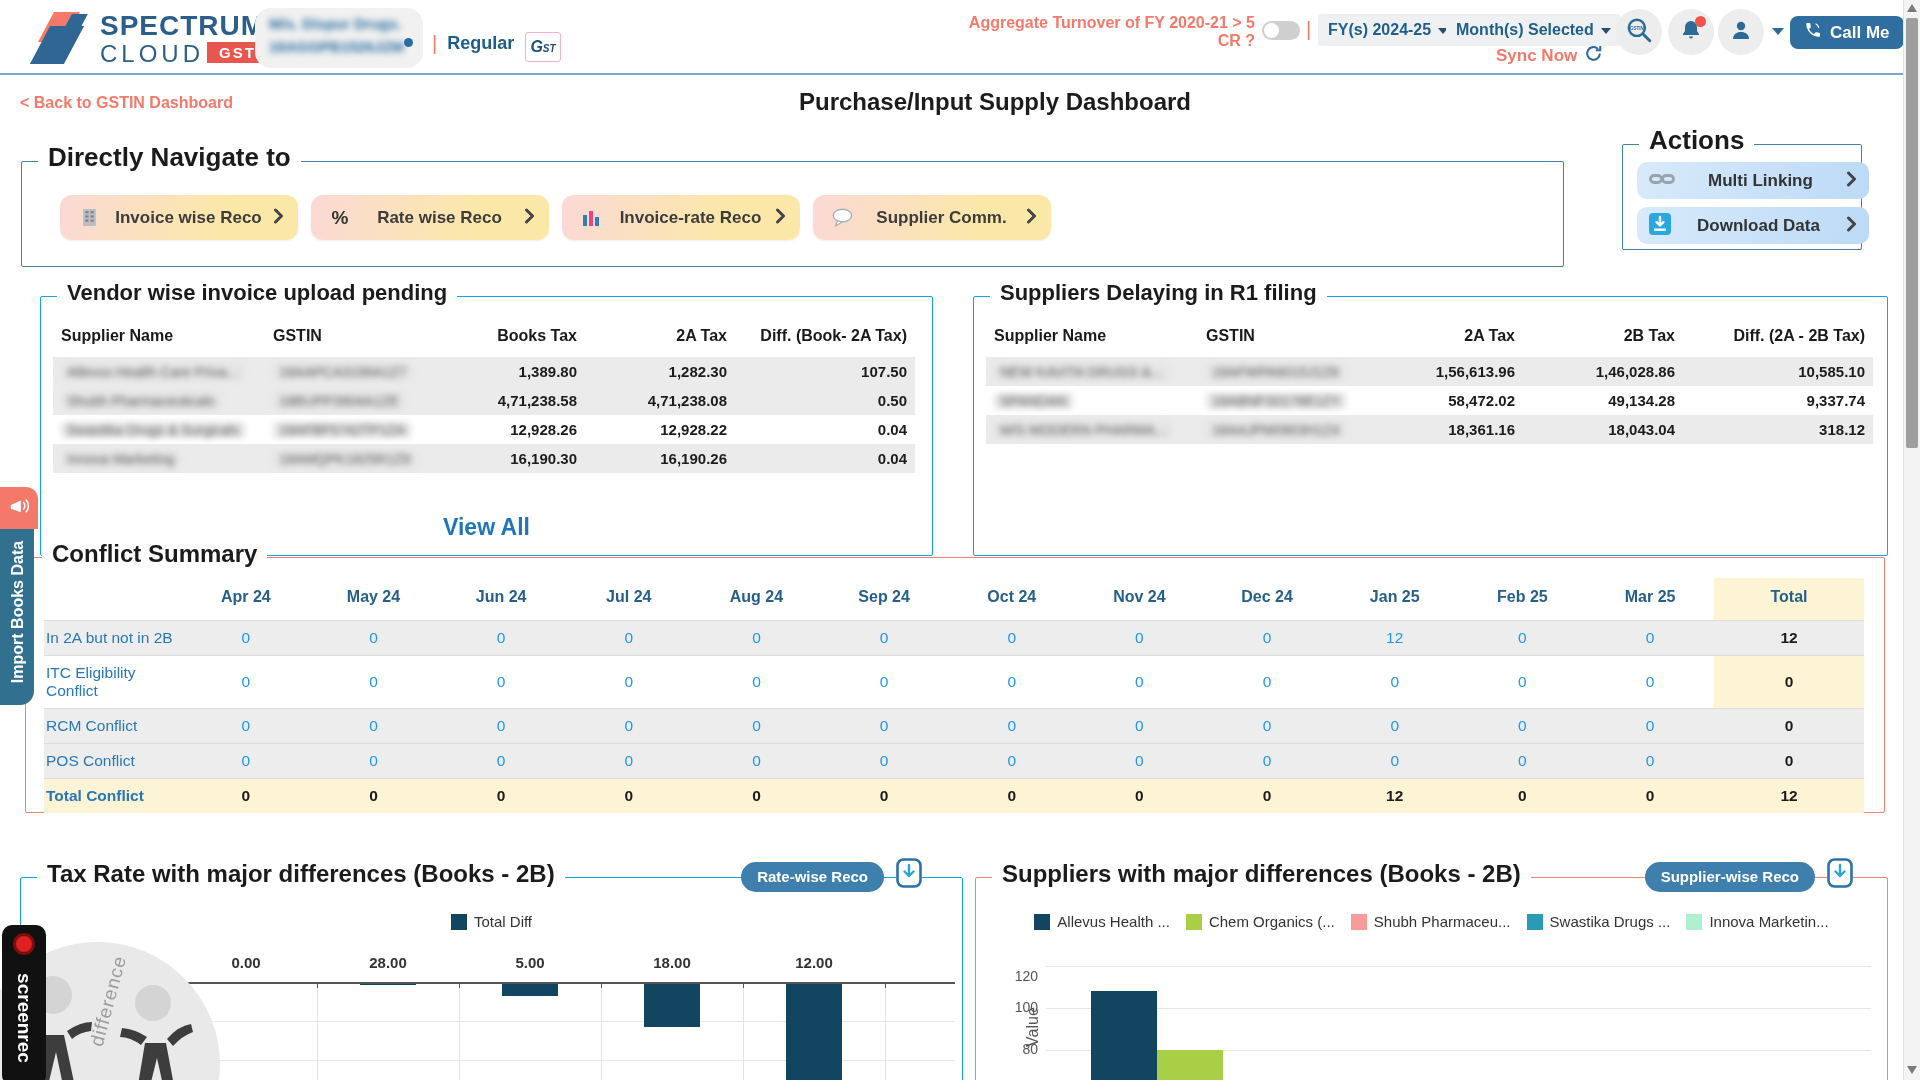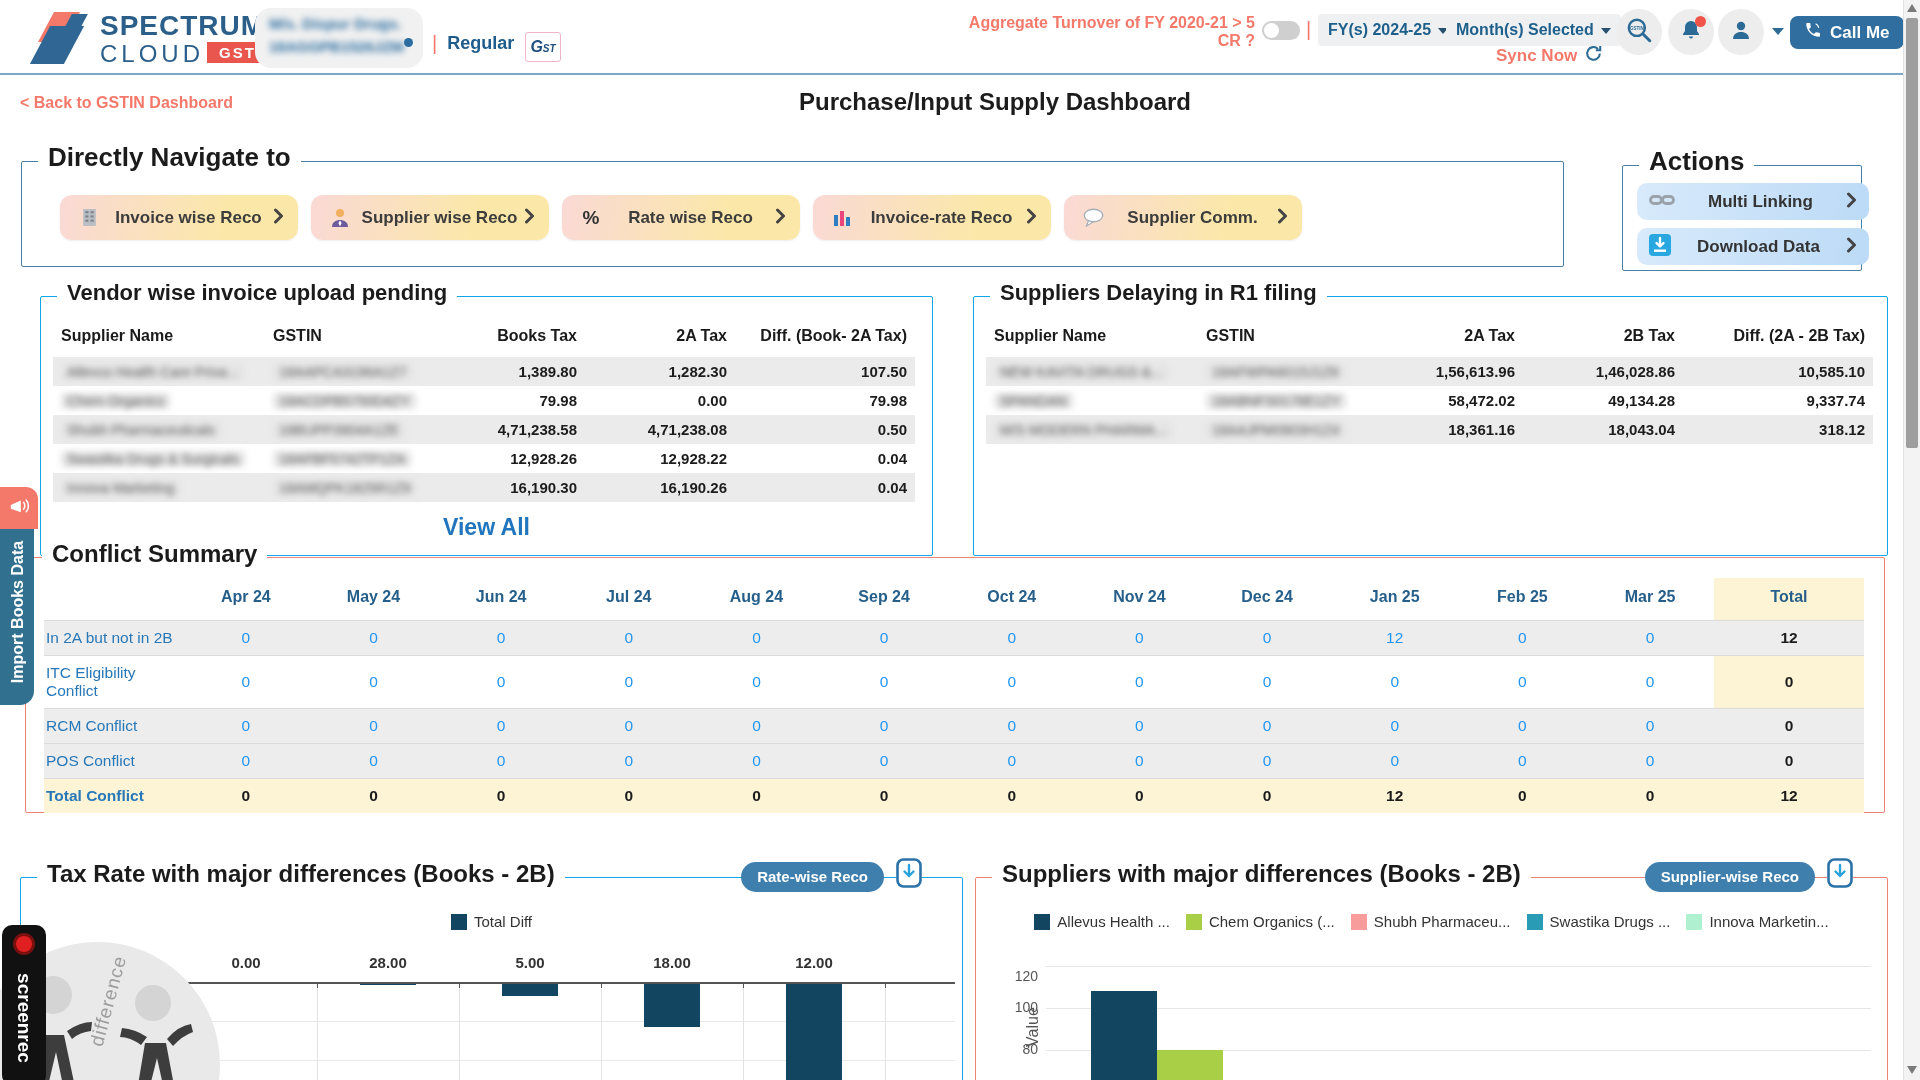--- a/index.html
+++ b/index.html
@@ -53,21 +53,21 @@
   
   #navigate-panel { left:21px; top:161px; width:1543px; height:106px; border-color:#4a7fa5; }
   #navigate-panel .panel-title { font-size:26px; top:-20px; }
   #nav-buttons { position:absolute; left:38px; top:33px; display:flex; gap:13px; }
   .nav-btn { width:238px; height:45px; border-radius:12px; background:linear-gradient(100deg,#fad9d5 0%,#fbe8a8 70%); display:flex; align-items:center; padding:0 14px; cursor:pointer; box-shadow:0 1px 2px rgba(0,0,0,0.08); }
   .nav-btn .nb-icon { width:30px; display:flex; justify-content:center; }
   .nav-btn .nb-label { flex:1; text-align:center; font-size:17px; font-weight:700; color:#3c3c3c; }
   .nav-btn .pct { font-weight:700; font-size:19px; color:#333; }
 
   
-  #actions-panel { left:1622px; top:165px; width:240px; height:106px; border-color:#4a7fa5; }
+  #actions-panel { left:1622px; top:144px; width:240px; height:106px; border-color:#4a7fa5; }
   #actions-panel .panel-title { font-size:26px; top:-20px; }
   .action-btn { position:absolute; left:14px; width:232px; height:37px; border-radius:10px; background:linear-gradient(100deg,#d8eafb,#bcdaf6); display:flex; align-items:center; padding:0 12px; cursor:pointer; }
   .action-btn .ab-label { flex:1; text-align:center; font-size:17px; font-weight:700; color:#333; }
   #multi-linking-btn { top:17px; }
   #download-data-btn { top:62px; }
 
   
   #vendor-panel { left:40px; top:296px; width:893px; height:260px; }
   #r1-panel { left:973px; top:296px; width:915px; height:260px; }
   .panel-title.t22 { font-size:22px; }
@@ -231,33 +231,20 @@
                 <rect x="3" y="3" width="3" height="2"></rect>
                 <rect x="8" y="3" width="3" height="2"></rect>
                 <rect x="3" y="7" width="3" height="2"></rect>
                 <rect x="8" y="7" width="3" height="2"></rect>
                 <rect x="3" y="11" width="3" height="2"></rect>
                 <rect x="8" y="11" width="3" height="2"></rect>
               </g>
             </svg>
           </span>
           <span class="nb-label">Invoice wise Reco</span>
-          <span><svg width="11" height="16" viewBox="0 0 10 16">
-              <path d="M2 2l6 6-6 6" fill="none" stroke="#444" stroke-width="3" stroke-linecap="round" stroke-linejoin="round"></path>
-            </svg></span>
-        </div>
-        <div class="nav-btn">
-          <span class="nb-icon">
-            <svg width="18" height="20" viewBox="0 0 18 20">
-              <circle cx="9" cy="5" r="4" fill="#f2b05e"></circle>
-              <path d="M1 19c0-5 4-7 8-7s8 2 8 7z" fill="#6d5b9e"></path>
-              <path d="M9 12.5l-1.6 2.4L9 18.5l1.6-3.6z" fill="#fff"></path>
-            </svg>
-          </span>
-          <span class="nb-label">Supplier wise Reco</span>
           <span><svg width="11" height="16" viewBox="0 0 10 16">
               <path d="M2 2l6 6-6 6" fill="none" stroke="#444" stroke-width="3" stroke-linecap="round" stroke-linejoin="round"></path>
             </svg></span>
         </div>
         <div class="nav-btn">
           <span class="nb-icon">
             <span class="pct">%</span>
           </span>
           <span class="nb-label">Rate wise Reco</span>
           <span><svg width="11" height="16" viewBox="0 0 10 16">
@@ -338,27 +325,20 @@
             <th class="num">Diff. (Book- 2A Tax)</th>
           </tr>
         </thead>
       <tbody id="vendor-body">
           <tr class="r-gray">
             <td class="tl"><span class="blur">Allevus Health Care Priva...</span></td>
             <td class="tl"><span class="blur">18AAPCA3196A1Z7</span></td>
             <td class="num">1,389.80</td>
             <td class="num">1,282.30</td>
             <td class="num">107.50</td>
-          </tr>
-          <tr>
-            <td class="tl"><span class="blur">Chem Organics</span></td>
-            <td class="tl"><span class="blur">18ACDPB5750D4ZY</span></td>
-            <td class="num">79.98</td>
-            <td class="num">0.00</td>
-            <td class="num">79.98</td>
           </tr>
           <tr class="r-gray">
             <td class="tl"><span class="blur">Shubh Pharmaceuticals</span></td>
             <td class="tl"><span class="blur">18BUPP3904A1ZE</span></td>
             <td class="num">4,71,238.58</td>
             <td class="num">4,71,238.08</td>
             <td class="num">0.50</td>
           </tr>
           <tr>
             <td class="tl"><span class="blur">Swastika Drugs &amp; Surgicals</span></td>

